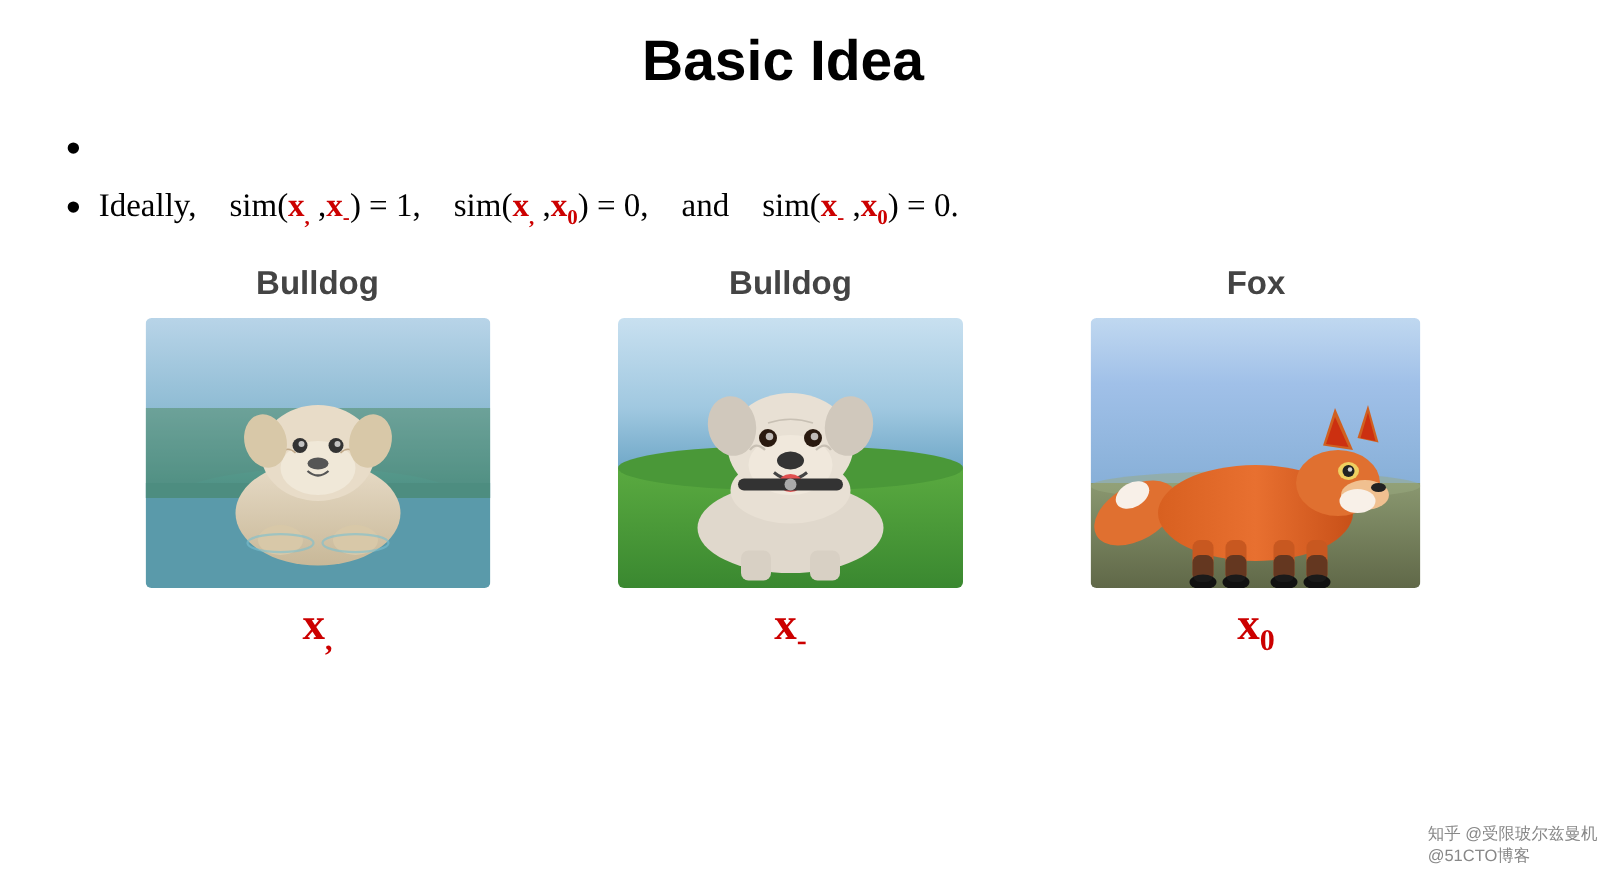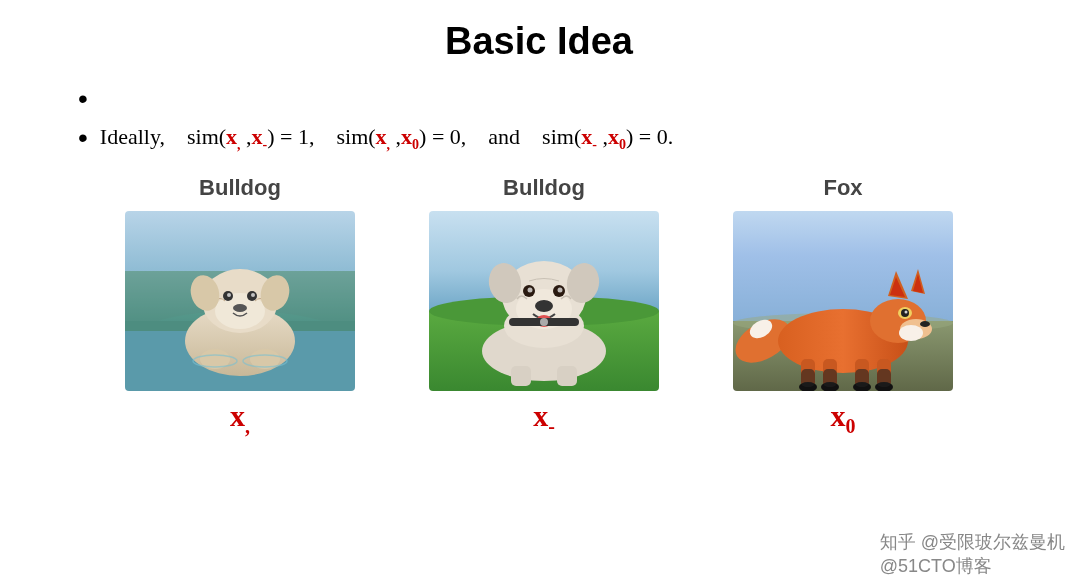--- a/index.html
+++ b/index.html
@@ -9,21 +9,21 @@
       background: #ffffff;
       font-family: 'Times New Roman', Times, serif;
       overflow: hidden;
       position: relative;
     }
 
     .slide {
       width: 1080px;
       height: 588px;
       background: #ffffff;
-      padding: 20px 60px 20px 58px;
+      padding: 20px 60px 20px 24px;
       position: relative;
     }
 
     .title {
       text-align: center;
       font-size: 38px;
       font-weight: bold;
       color: #000000;
       margin-bottom: 22px;
       font-family: Arial, Helvetica, sans-serif;
@@ -131,21 +131,21 @@
       font-size: 20px;
       vertical-align: sub;
       font-weight: bold;
       color: #cc0000;
     }
 
     .watermark {
       position: absolute;
       bottom: 10px;
       right: 15px;
-      font-size: 18px;
+      font-size: 11px;
       color: #888;
       font-family: Arial, sans-serif;
     }
   </style>
 </head>
 <body>
 
 <div class="slide">
 
   <div class="title">Basic Idea</div>

